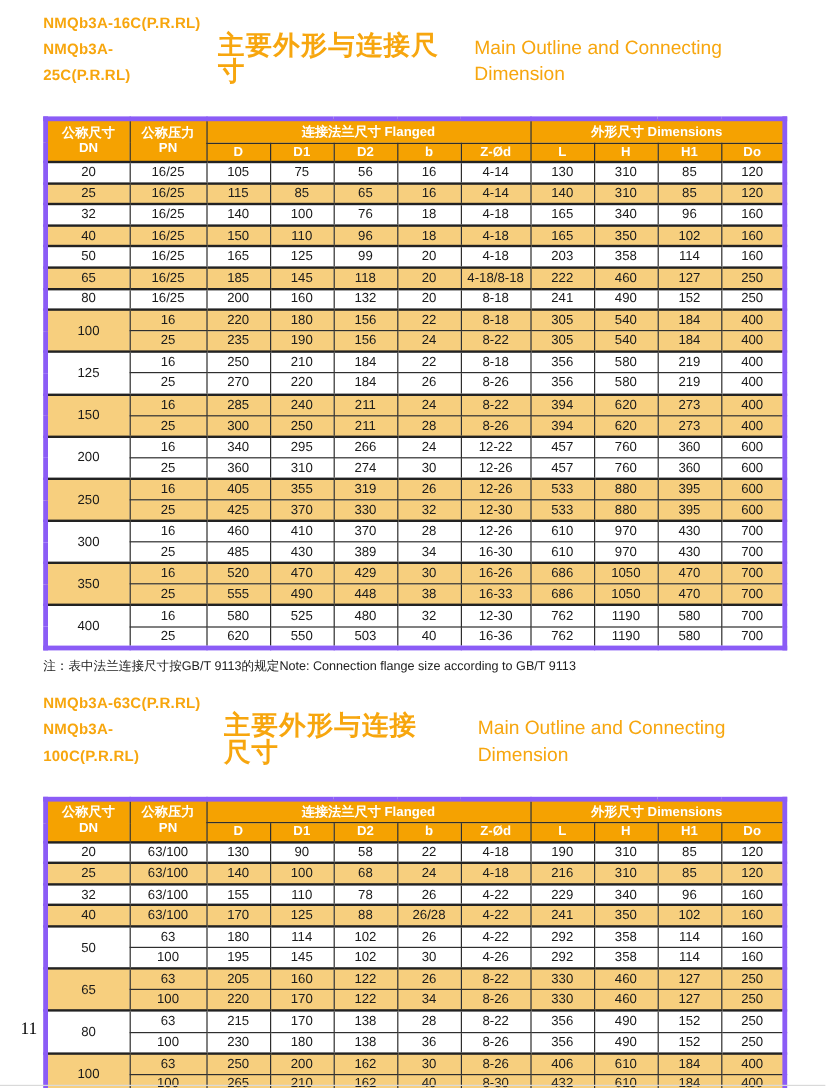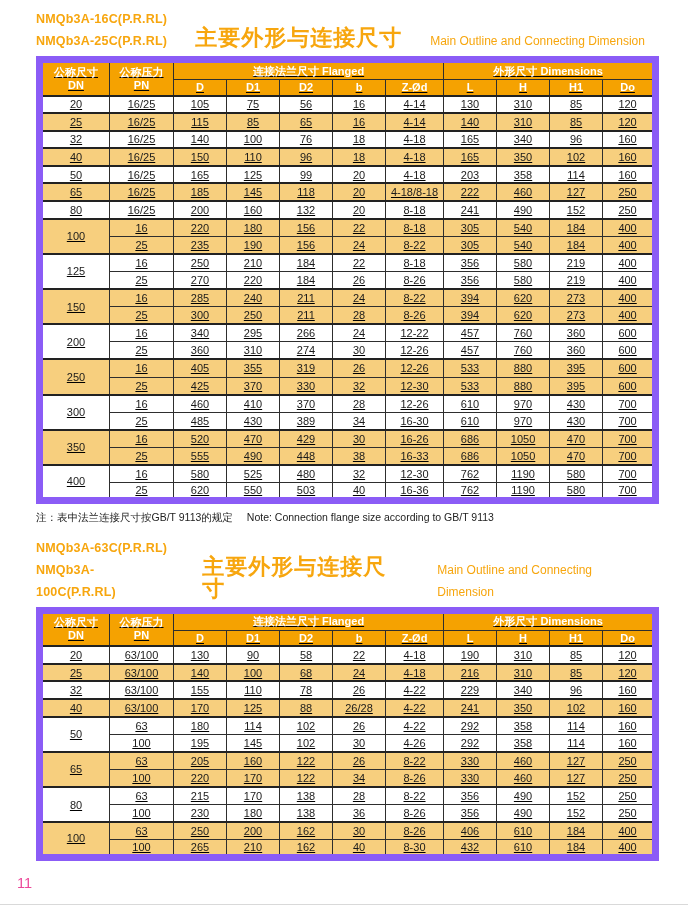--- a/index.html
+++ b/index.html
@@ -13,54 +13,53 @@
   .content { padding: 11px 36px 0 36px; }
 
   
   .model-line1 {
     font-size: 12.5px; font-weight: bold; color: #F7A60E;
     letter-spacing: 0.2px; line-height: 16px;
   }
   .title-row { display: flex; align-items: baseline; gap: 28px; line-height: 22px; }
   .title-row .model2 { font-size: 12.5px; font-weight: bold; color: #F7A60E; letter-spacing: 0.2px; }
   .title-row .cn { font-size: 22px; font-weight: bold; color: #F7A60E; letter-spacing: 1px; }
-  .title-row .en { font-size: 12px; color: #F7A60E; }
+  .title-row .en { font-size: 16px; color: #F7A60E; }
 
   
   table.dim-table {
     border-collapse: collapse; table-layout: fixed;
-    width: 618px; margin-top: 4px;
-    border: 7px solid #8b5cf6;
-    text-decoration: underline;
+    width: 618px; margin-top: 23px;
+    border: 4px solid #8b5cf6;
   }
   .dim-table th, .dim-table td {
     border: 1px solid #2e2e2e;
     text-align: center; vertical-align: middle;
     font-size: 11px; padding: 0;
   }
   .dim-table thead th {
     background: #F5A201; color: #ffffff; font-weight: bold;
   }
   .dim-table thead tr.h1 th { height: 20px; font-size: 11px; }
   .dim-table thead tr.h2 th { height: 16px; font-size: 11px; }
   .dim-table thead th .stack { line-height: 13px; font-size: 11px; }
   .dim-table tbody td { height: 17.6px; color: #1a1a1a; background: #ffffff; }
   .dim-table tbody tr.shaded td { background: #F7CF7E; }
   .dim-table tbody tr.group-start td { border-top: 2px solid #222222; }
 
   .note {
-    margin-top: 6px; display: flex; gap: 14px;
+    margin-top: 6px; display: flex; 
     font-size: 10.5px; color: #222222; line-height: 14px;
   }
 
   .section-2 { margin-top: 16px; }
 
   .page-number {
-    position: absolute; left: 17px; bottom: 16px;
-    font-size: 14.5px; color: #ec4899;
+    position: absolute; left: 17px; bottom: 40px;
+    font-size: 14.5px; color: #000000; font-family: Liberation Serif, serif;
   }
   .page-bottom-line {
     position: absolute; left: 0; right: 0; bottom: 2px;
     height: 1px; background: #d9d9d9;
   }
 </style>
 </head>
 <body>
 
 <div class="page">

